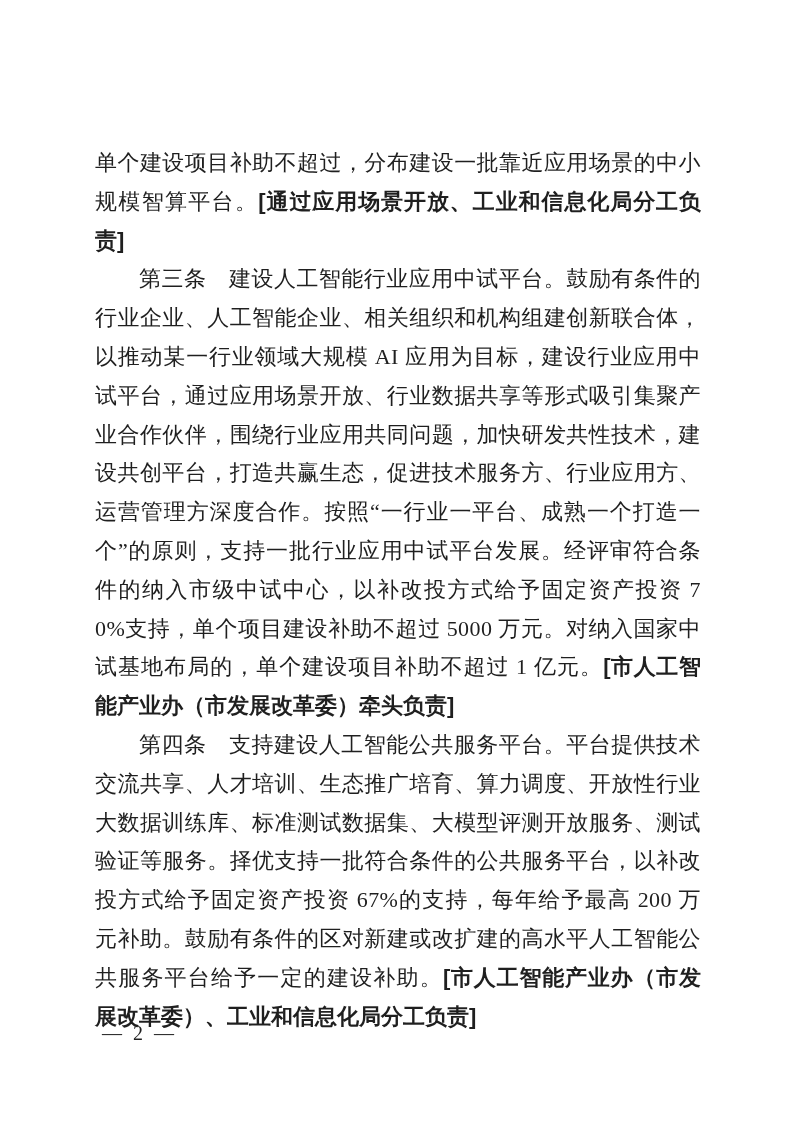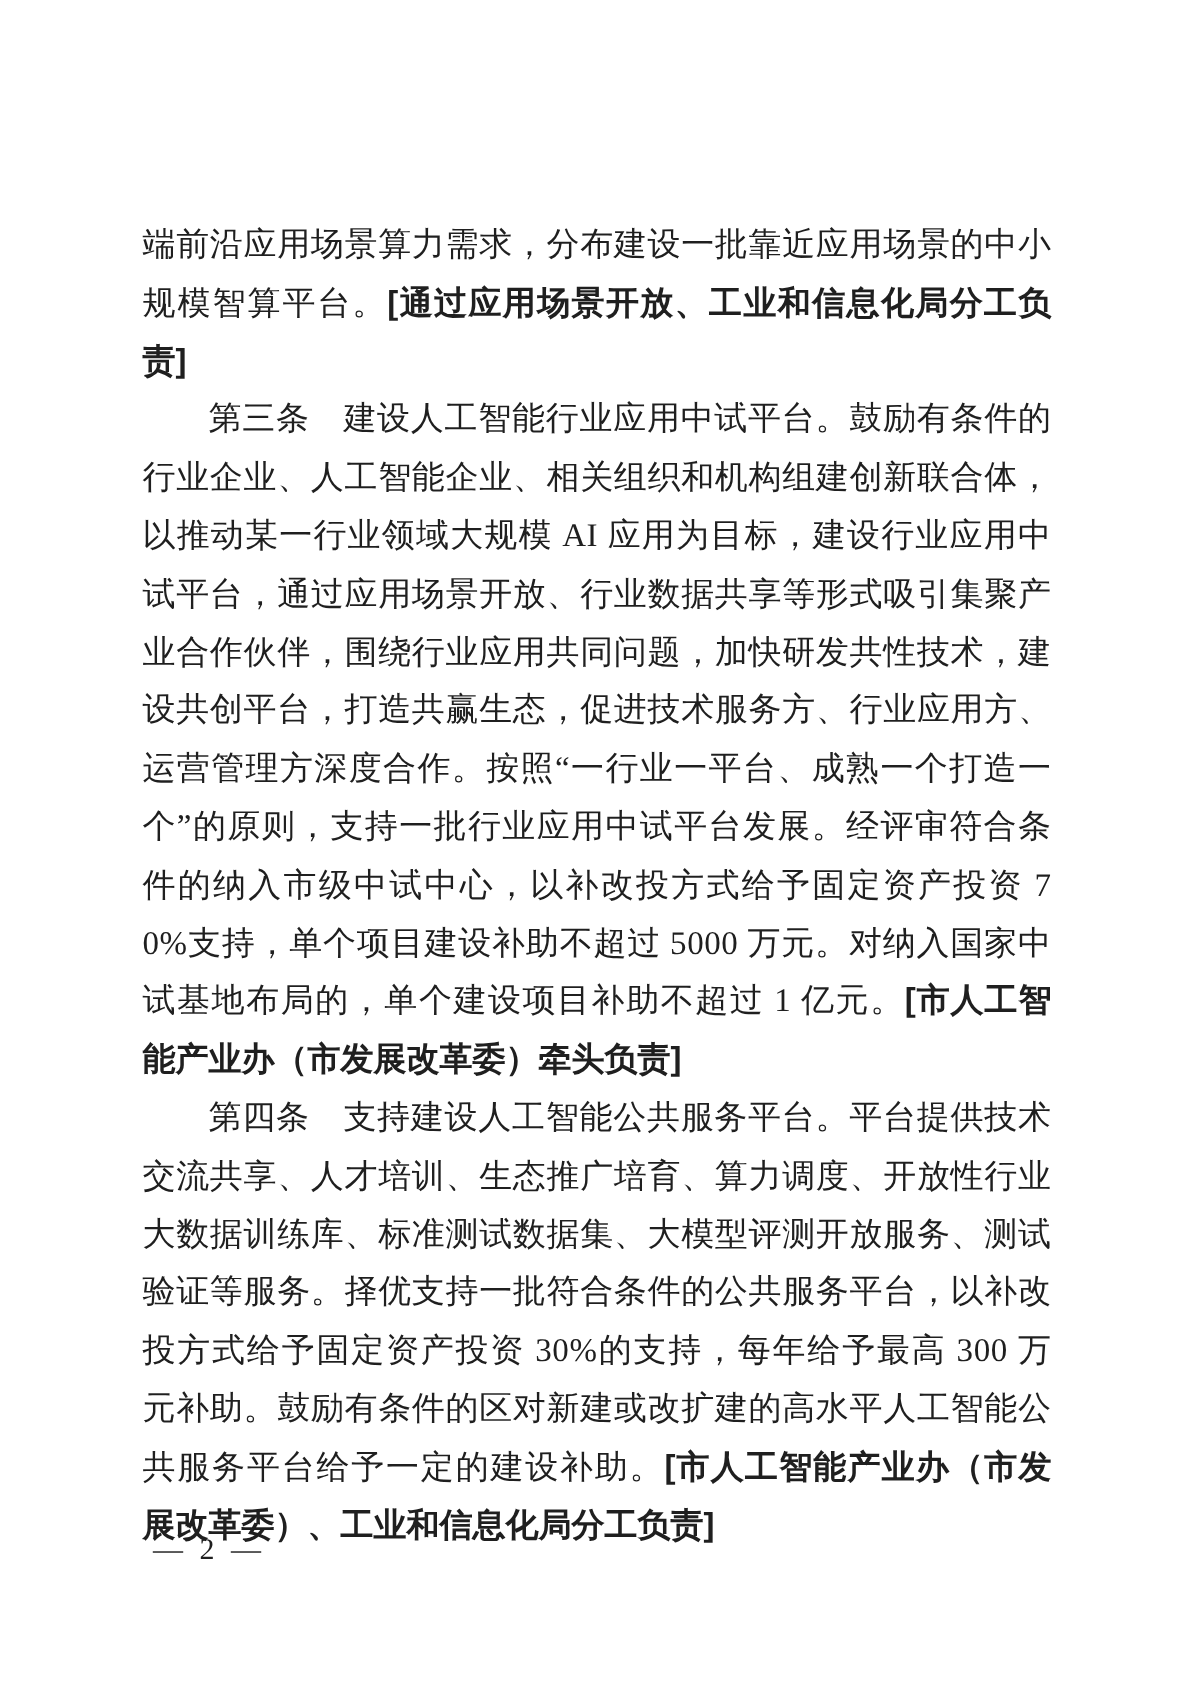--- a/index.html
+++ b/index.html
@@ -50,23 +50,23 @@
     font-family: "Liberation Serif", "DejaVu Serif", serif;
   }
 </style>
 </head>
 <body>
 
 <div class="page">
 
   <div class="doc-body">
 
-    <p class="para"><span>端前沿应用场景算力需求，分布建设一批靠近应用场景的中小规模智算平台。</span><span class="duty">[通过应用场景开放、工业和信息化局分工负责]</span></p>
+    <p class="para"><span>单个建设项目补助不超过，分布建设一批靠近应用场景的中小规模智算平台。</span><span class="duty">[通过应用场景开放、工业和信息化局分工负责]</span></p>
 
     <p class="para indent"><span>第三条　建设人工智能行业应用中试平台。鼓励有条件的行业企业、人工智能企业、相关组织和机构组建创新联合体，以推动某一行业领域大规模 AI 应用为目标，建设行业应用中试平台，通过应用场景开放、行业数据共享等形式吸引集聚产业合作伙伴，围绕行业应用共同问题，加快研发共性技术，建设共创平台，打造共赢生态，促进技术服务方、行业应用方、运营管理方深度合作。按照“一行业一平台、成熟一个打造一个”的原则，支持一批行业应用中试平台发展。经评审符合条件的纳入市级中试中心，以补改投方式给予固定资产投资 70%支持，单个项目建设补助不超过 5000 万元。对纳入国家中试基地布局的，单个建设项目补助不超过 1 亿元。</span><span class="duty">[市人工智能产业办（市发展改革委）牵头负责]</span></p>
 
-    <p class="para indent"><span>第四条　支持建设人工智能公共服务平台。平台提供技术交流共享、人才培训、生态推广培育、算力调度、开放性行业大数据训练库、标准测试数据集、大模型评测开放服务、测试验证等服务。择优支持一批符合条件的公共服务平台，以补改投方式给予固定资产投资 30%的支持，每年给予最高 300 万元补助。鼓励有条件的区对新建或改扩建的高水平人工智能公共服务平台给予一定的建设补助。</span><span class="duty">[市人工智能产业办（市发展改革委）、工业和信息化局分工负责]</span></p>
+    <p class="para indent"><span>第四条　支持建设人工智能公共服务平台。平台提供技术交流共享、人才培训、生态推广培育、算力调度、开放性行业大数据训练库、标准测试数据集、大模型评测开放服务、测试验证等服务。择优支持一批符合条件的公共服务平台，以补改投方式给予固定资产投资 67%的支持，每年给予最高 200 万元补助。鼓励有条件的区对新建或改扩建的高水平人工智能公共服务平台给予一定的建设补助。</span><span class="duty">[市人工智能产业办（市发展改革委）、工业和信息化局分工负责]</span></p>
 
   </div>
 
   <div class="page-number">— 2 —</div>
 
 </div>
 
 </body></html>

